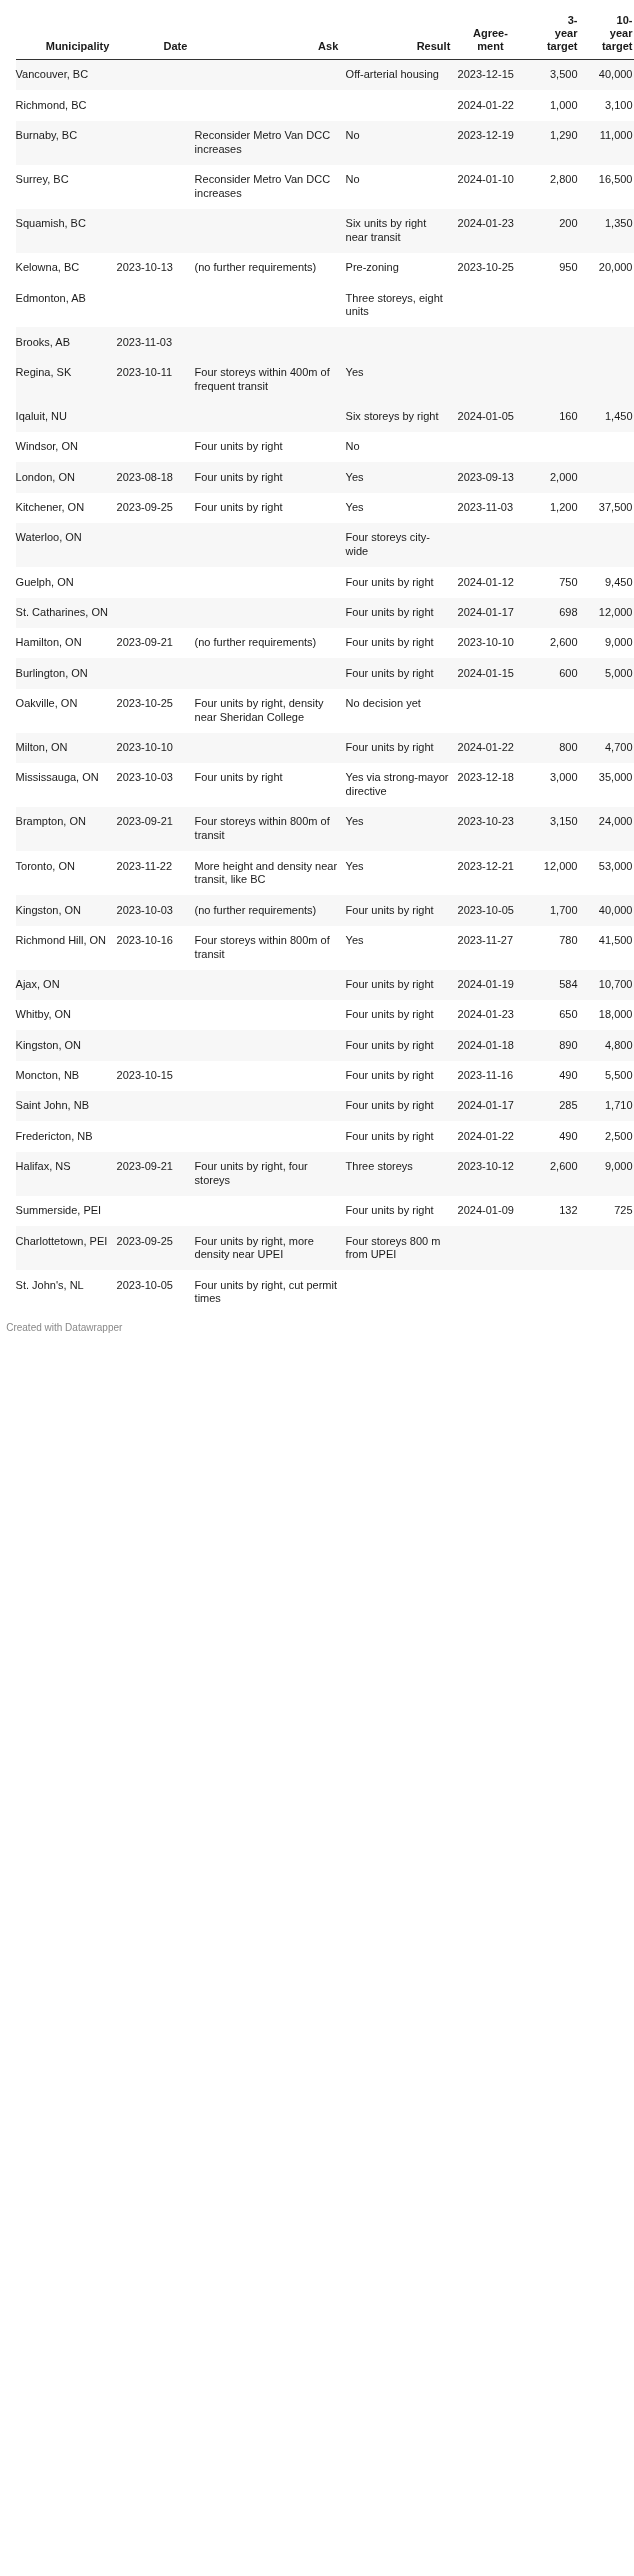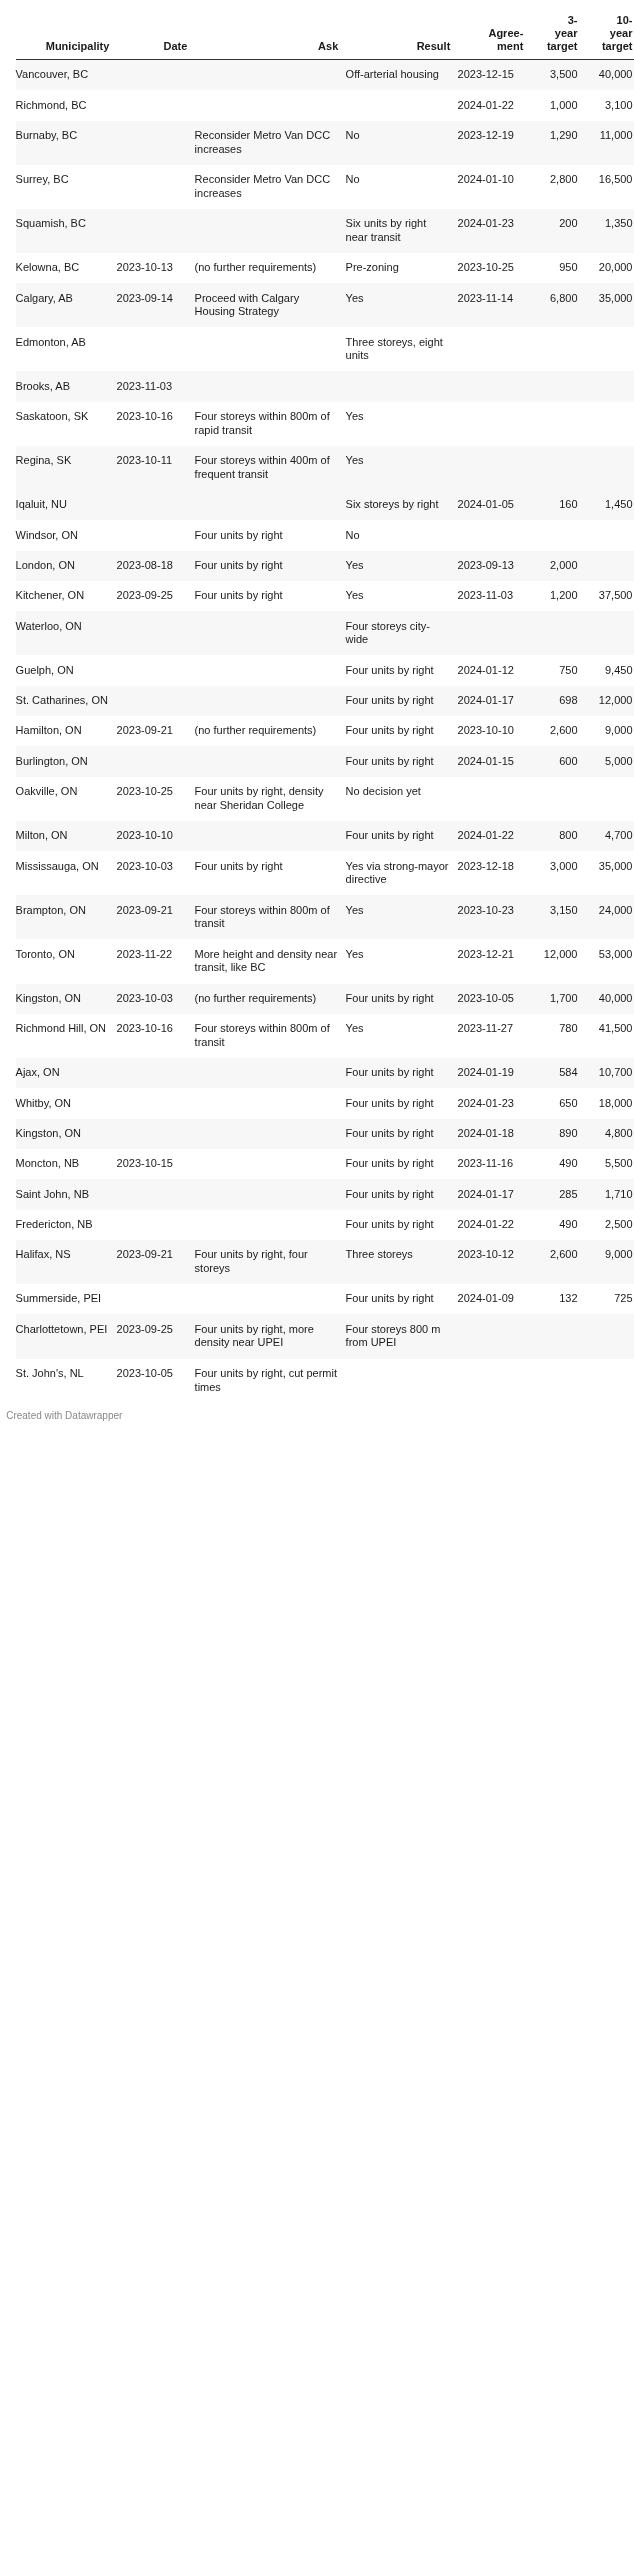--- a/index.html
+++ b/index.html
@@ -41,21 +41,21 @@
     vertical-align: bottom;
     padding: 0 7.3px 5.2px 0;
     border-bottom: 1.6px solid #333333;
     line-height: 1.22;
   }
   table.data thead th.num {
     text-align: right;
     padding-right: 2.1px;
   }
   table.data thead th.agr {
-    text-align: right;
+    text-align: center;
   }
   table.data tbody td {
     padding: 8.3px 7.3px 8.3px 0;
     vertical-align: top;
     line-height: 1.25;
     color: #1a1a1a;
     word-wrap: break-word;
   }
   table.data tbody td.num {
     text-align: right;
@@ -149,52 +149,34 @@
         </tr>
         <tr class="even">
           <td>Kelowna, BC</td>
           <td>2023-10-13</td>
           <td>(no further requirements)</td>
           <td>Pre-zoning</td>
           <td>2023-10-25</td>
           <td class="num">950</td>
           <td class="num">20,000</td>
         </tr>
-        <tr class="odd">
-          <td>Calgary, AB</td>
-          <td>2023-09-14</td>
-          <td>Proceed with Calgary Housing Strategy</td>
-          <td>Yes</td>
-          <td>2023-11-14</td>
-          <td class="num">6,800</td>
-          <td class="num">35,000</td>
-        </tr>
         <tr class="even">
           <td>Edmonton, AB</td>
           <td></td>
           <td></td>
           <td>Three storeys, eight units</td>
           <td></td>
           <td class="num"></td>
           <td class="num"></td>
         </tr>
         <tr class="odd">
           <td>Brooks, AB</td>
           <td>2023-11-03</td>
           <td></td>
           <td></td>
-          <td></td>
-          <td class="num"></td>
-          <td class="num"></td>
-        </tr>
-        <tr class="even">
-          <td>Saskatoon, SK</td>
-          <td>2023-10-16</td>
-          <td>Four storeys within 800m of rapid transit</td>
-          <td>Yes</td>
           <td></td>
           <td class="num"></td>
           <td class="num"></td>
         </tr>
         <tr class="odd">
           <td>Regina, SK</td>
           <td>2023-10-11</td>
           <td>Four storeys within 400m of frequent transit</td>
           <td>Yes</td>
           <td></td>

